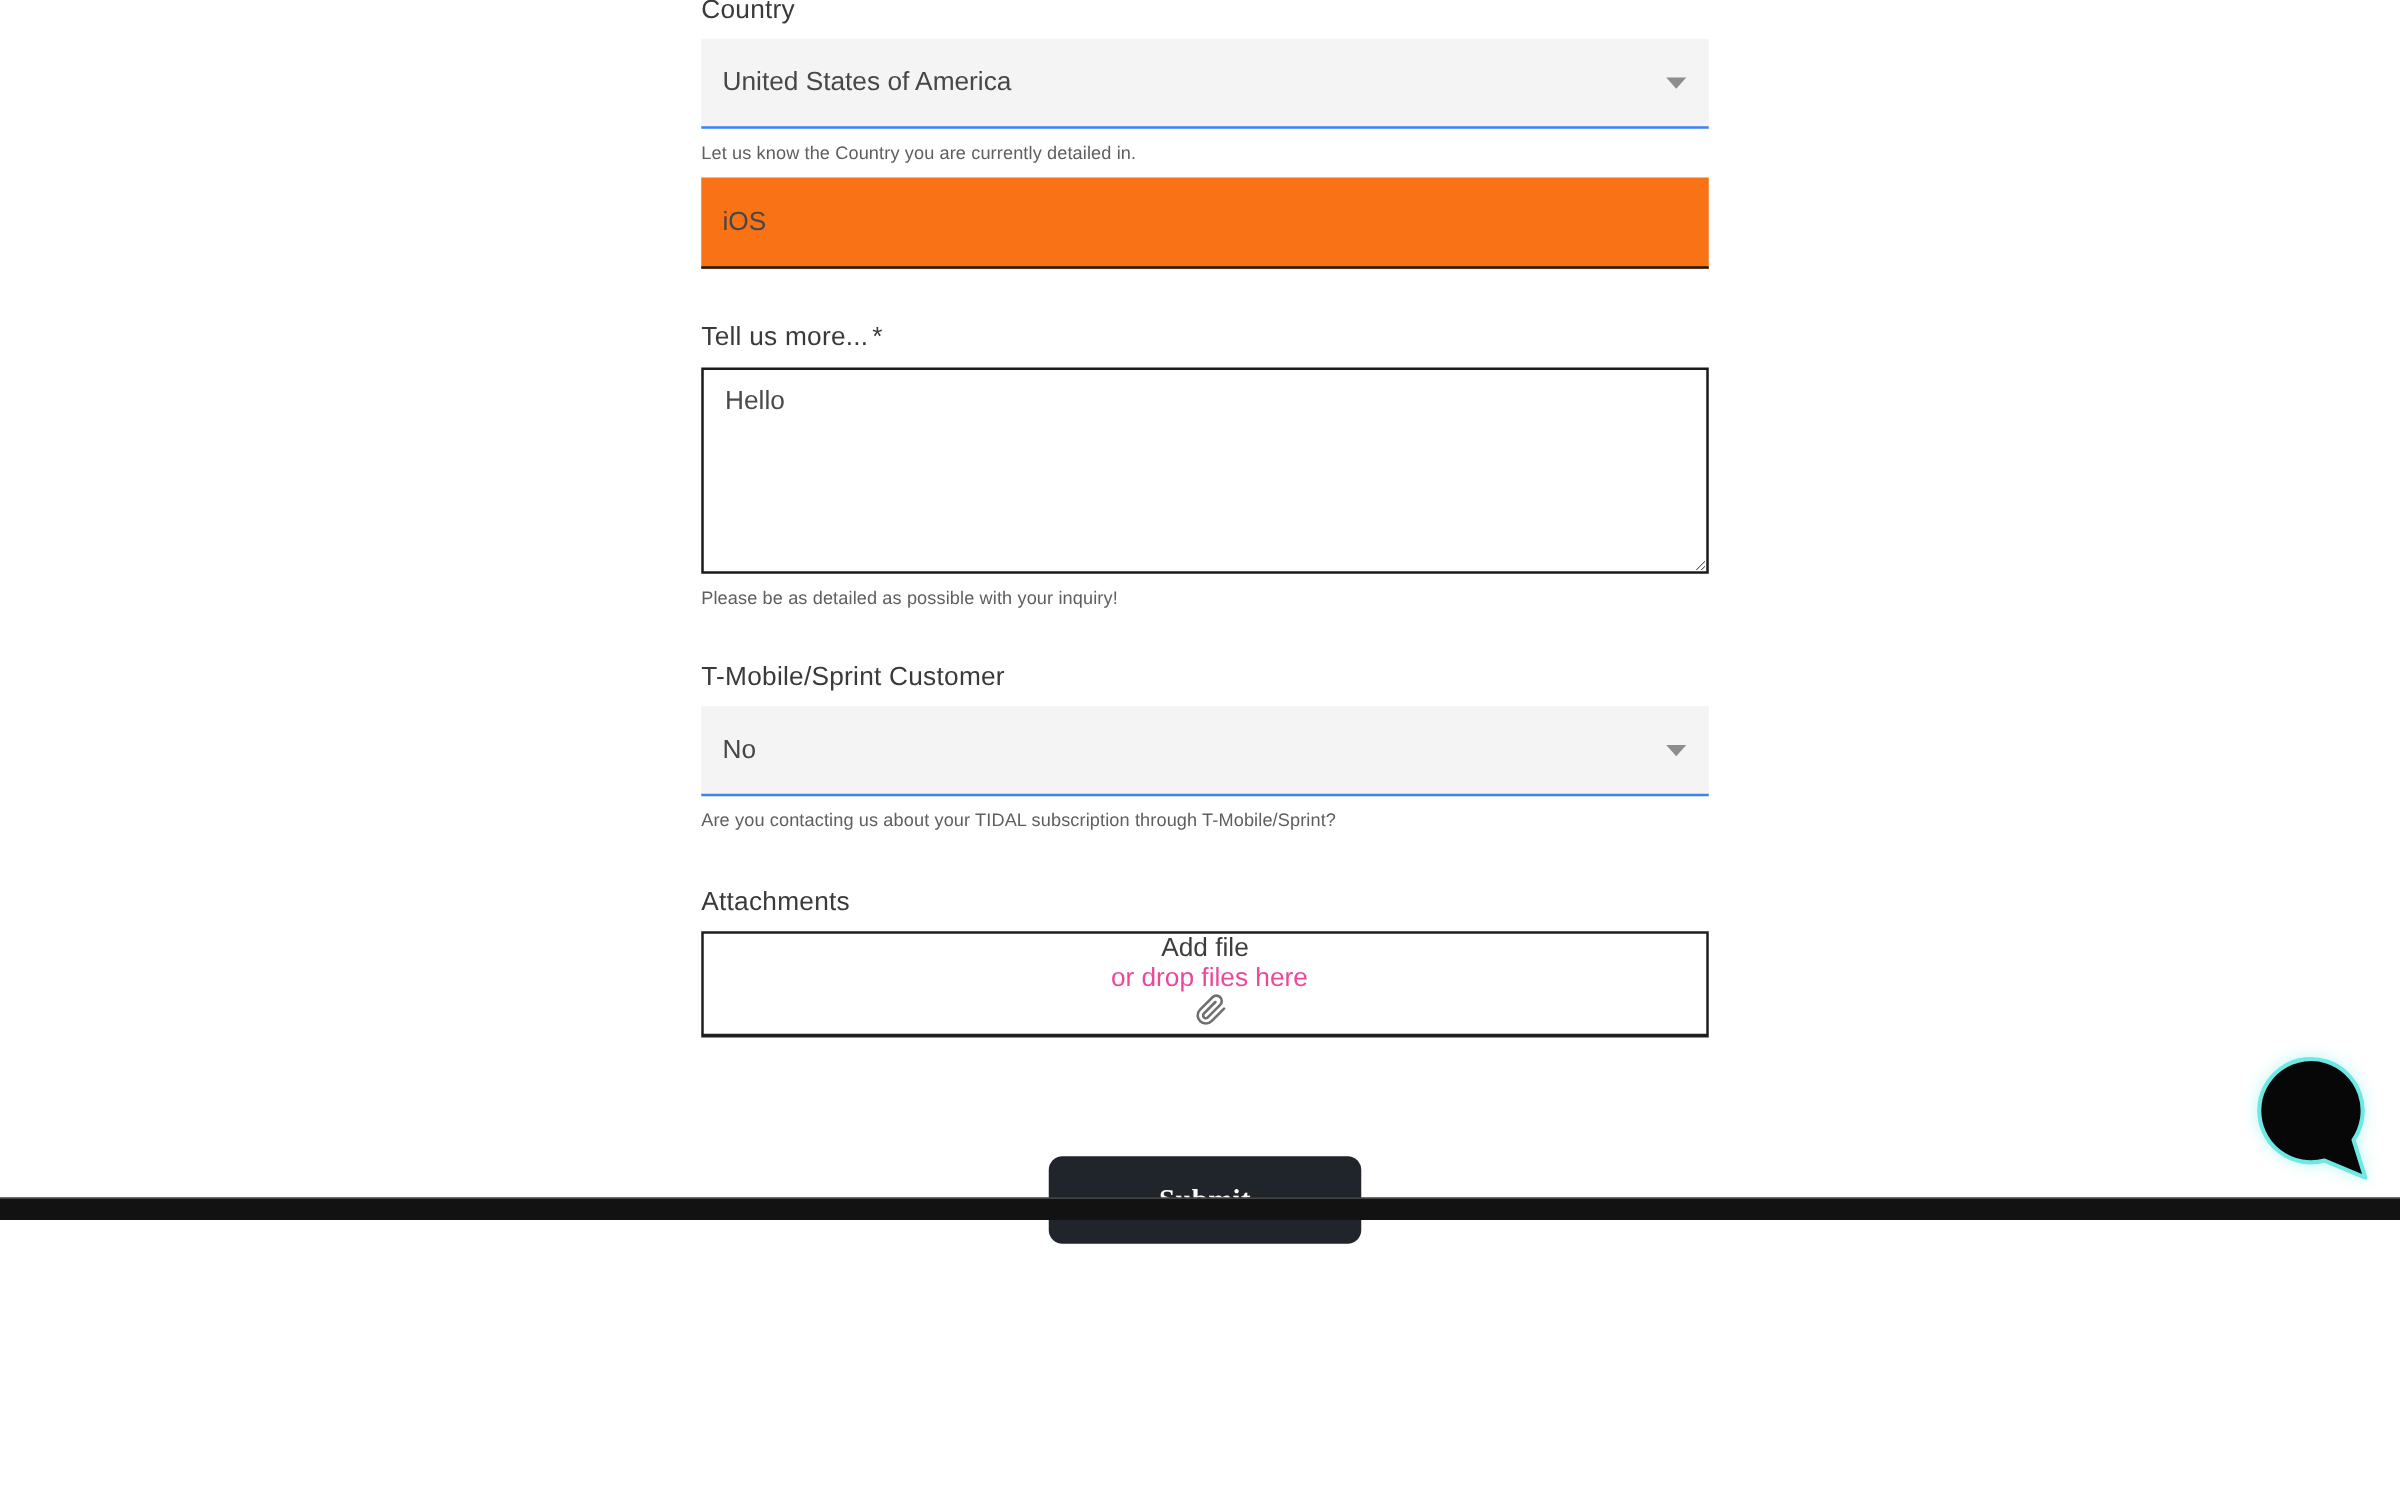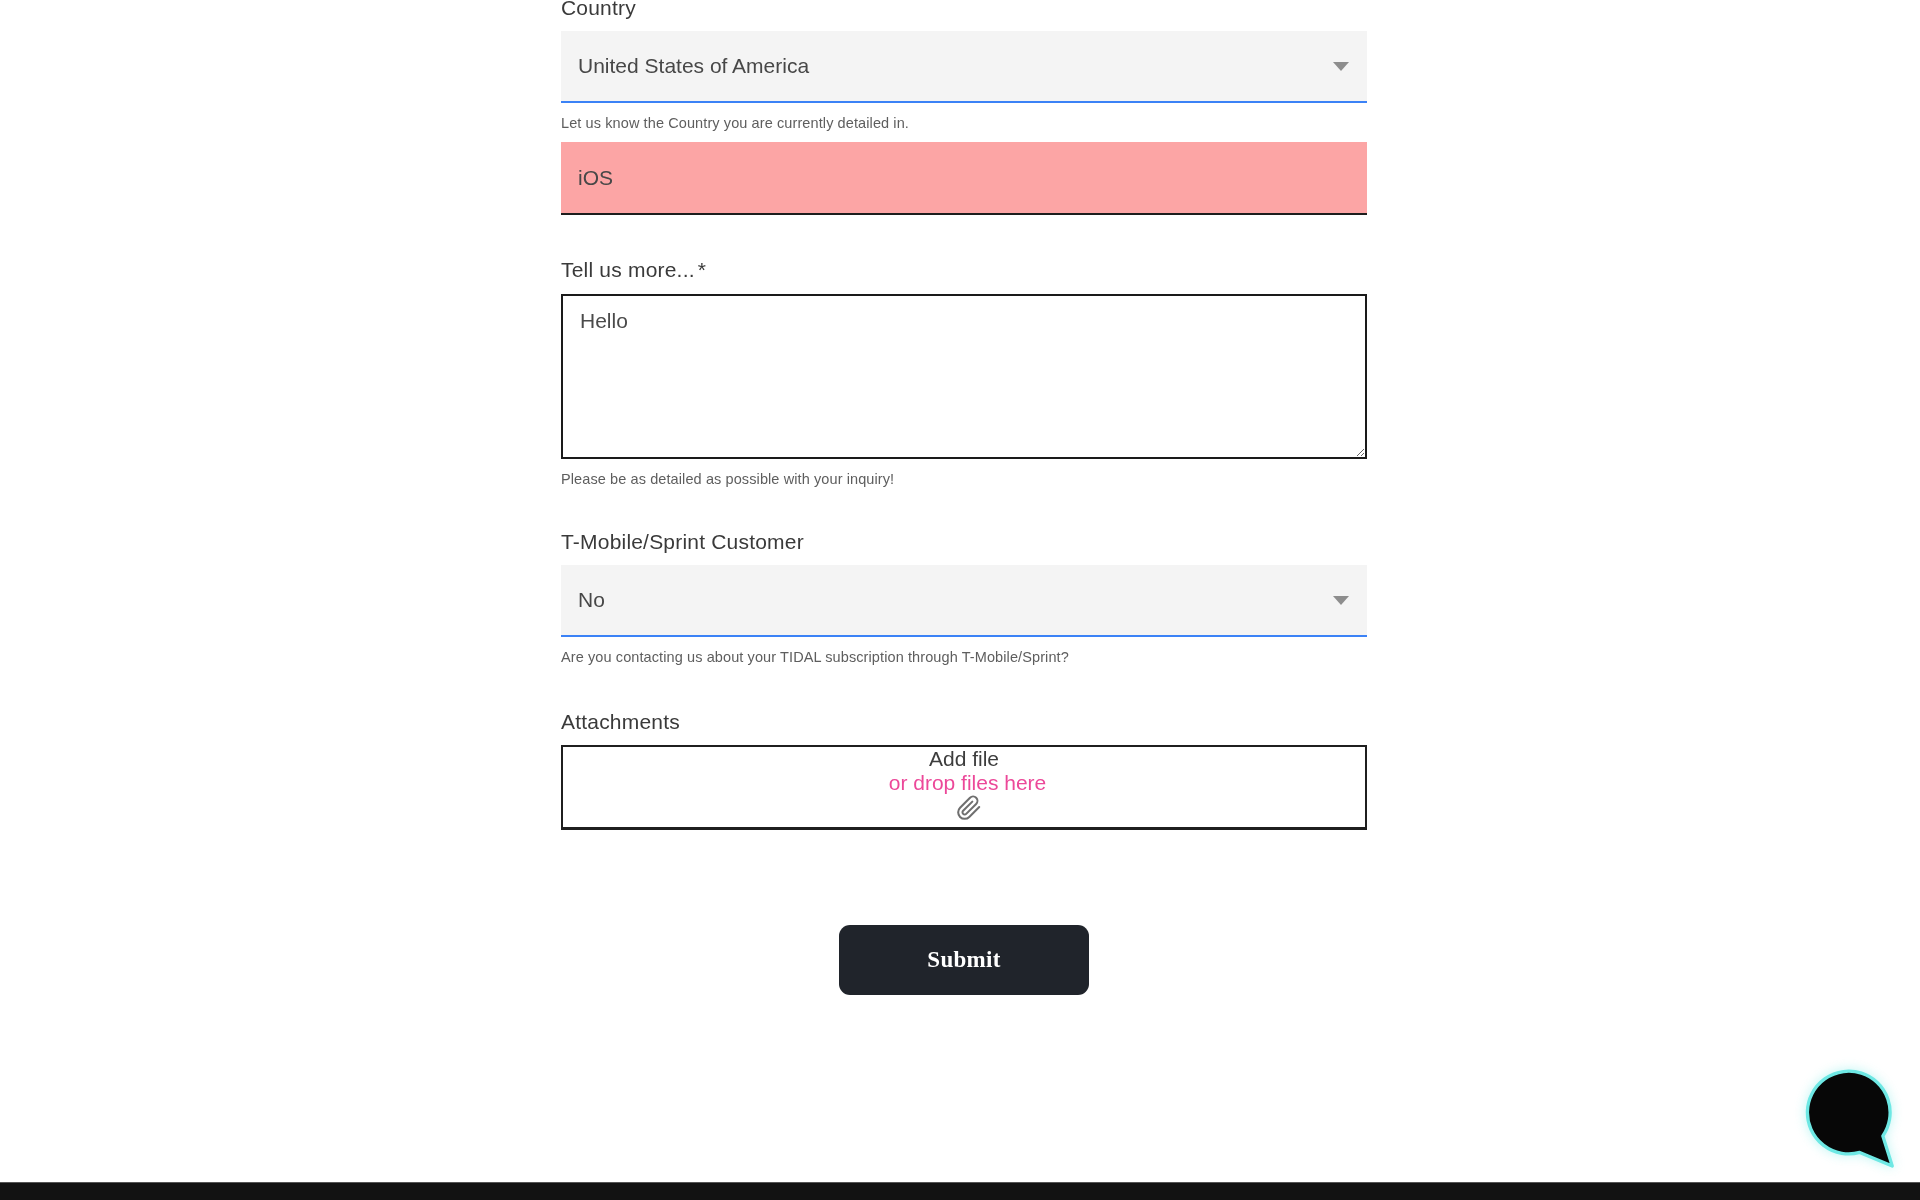--- a/index.html
+++ b/index.html
@@ -5,21 +5,21 @@
   * { box-sizing: border-box; }
   html, body { margin: 0; padding: 0; }
   body {
     width: 1920px; height: 1200px;
     background: #ffffff;
     font-family: "Liberation Sans", sans-serif;
     overflow: hidden;
   }
   .stage {
     position: relative;
-    width: 1920px; height: 1200px;
+    width: 1920px; height: 976px;
     background: #ffffff;
   }
   .form-col {
     position: absolute;
     left: 561px; top: 0;
     width: 806px;
   }
   .label {
     font-size: 21px;
     line-height: 22px;
@@ -50,21 +50,21 @@
     margin-top: -4px;
     width: 0; height: 0;
     border-left: 8px solid transparent;
     border-right: 8px solid transparent;
     border-top: 9px solid #8d8d8d;
   }
   .text-input {
     margin-top: 11px;
     width: 100%;
     height: 73px;
-    background: #fca5a5;
+    background: #f97316;
     border: none;
     border-bottom: 2px solid #1d1d1d;
     padding: 0 17px;
     font-size: 21px;
     color: #474747;
     font-family: "Liberation Sans", sans-serif;
     outline: none;
     display: block;
   }
   .helper {

